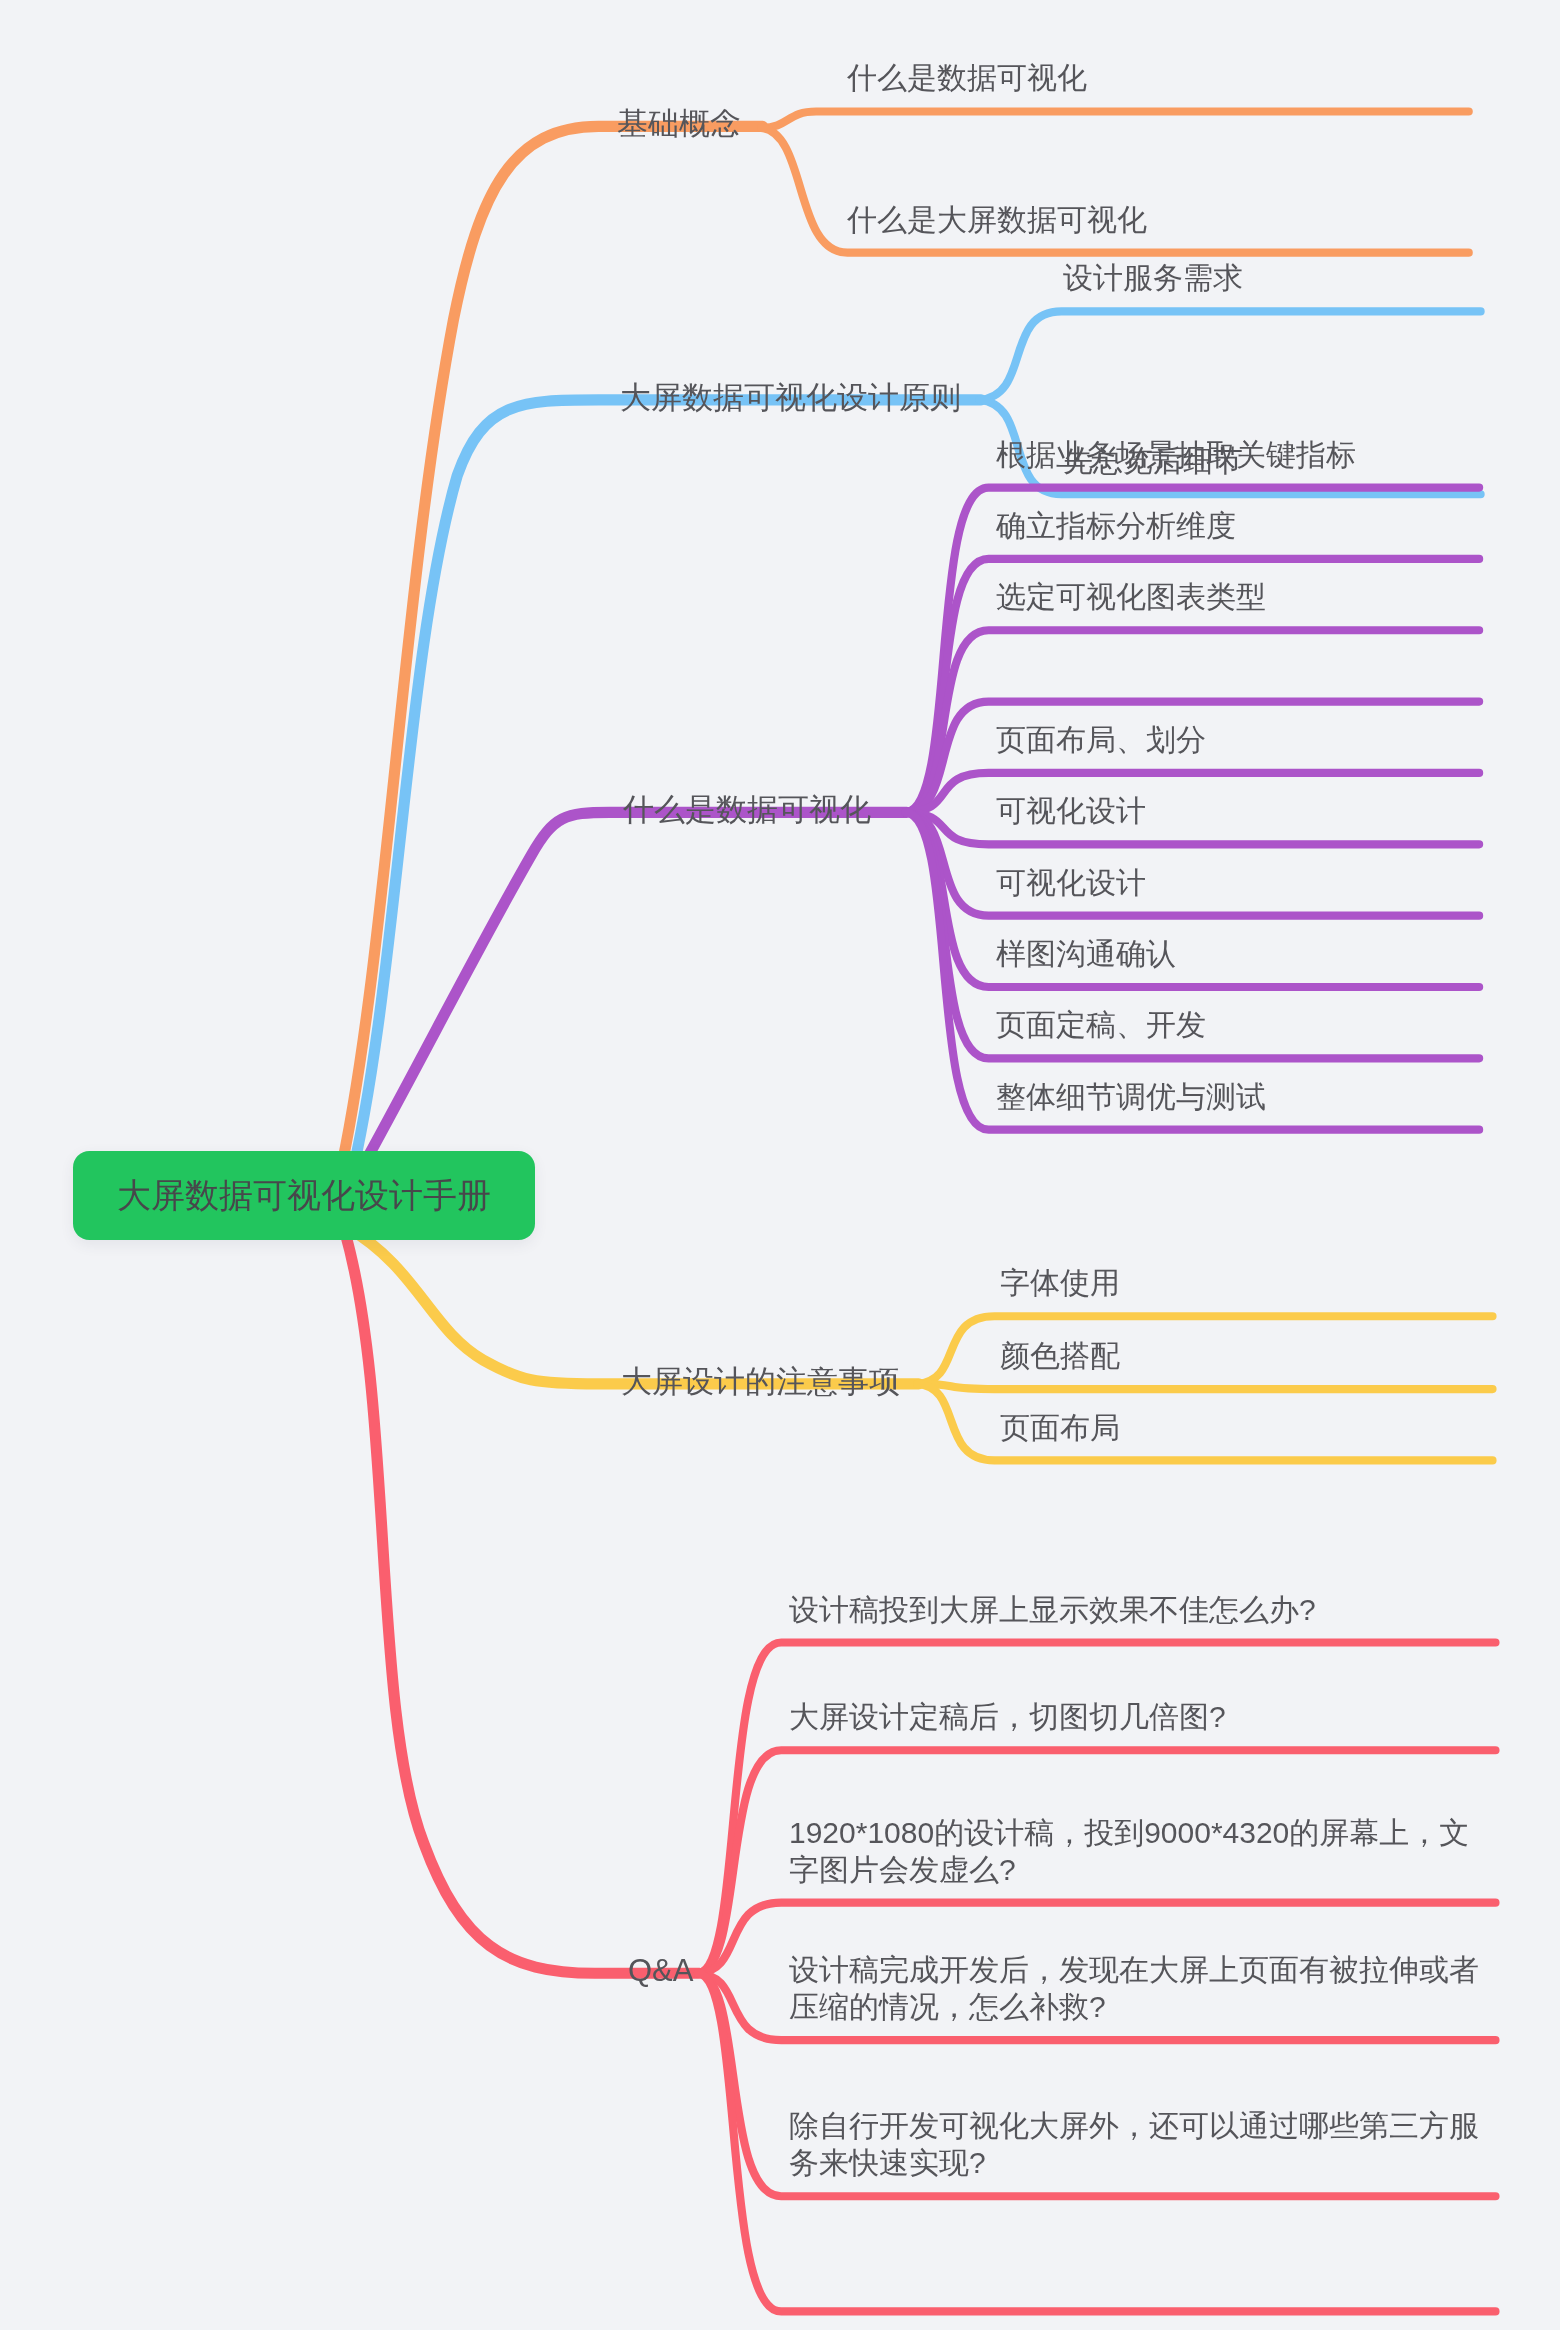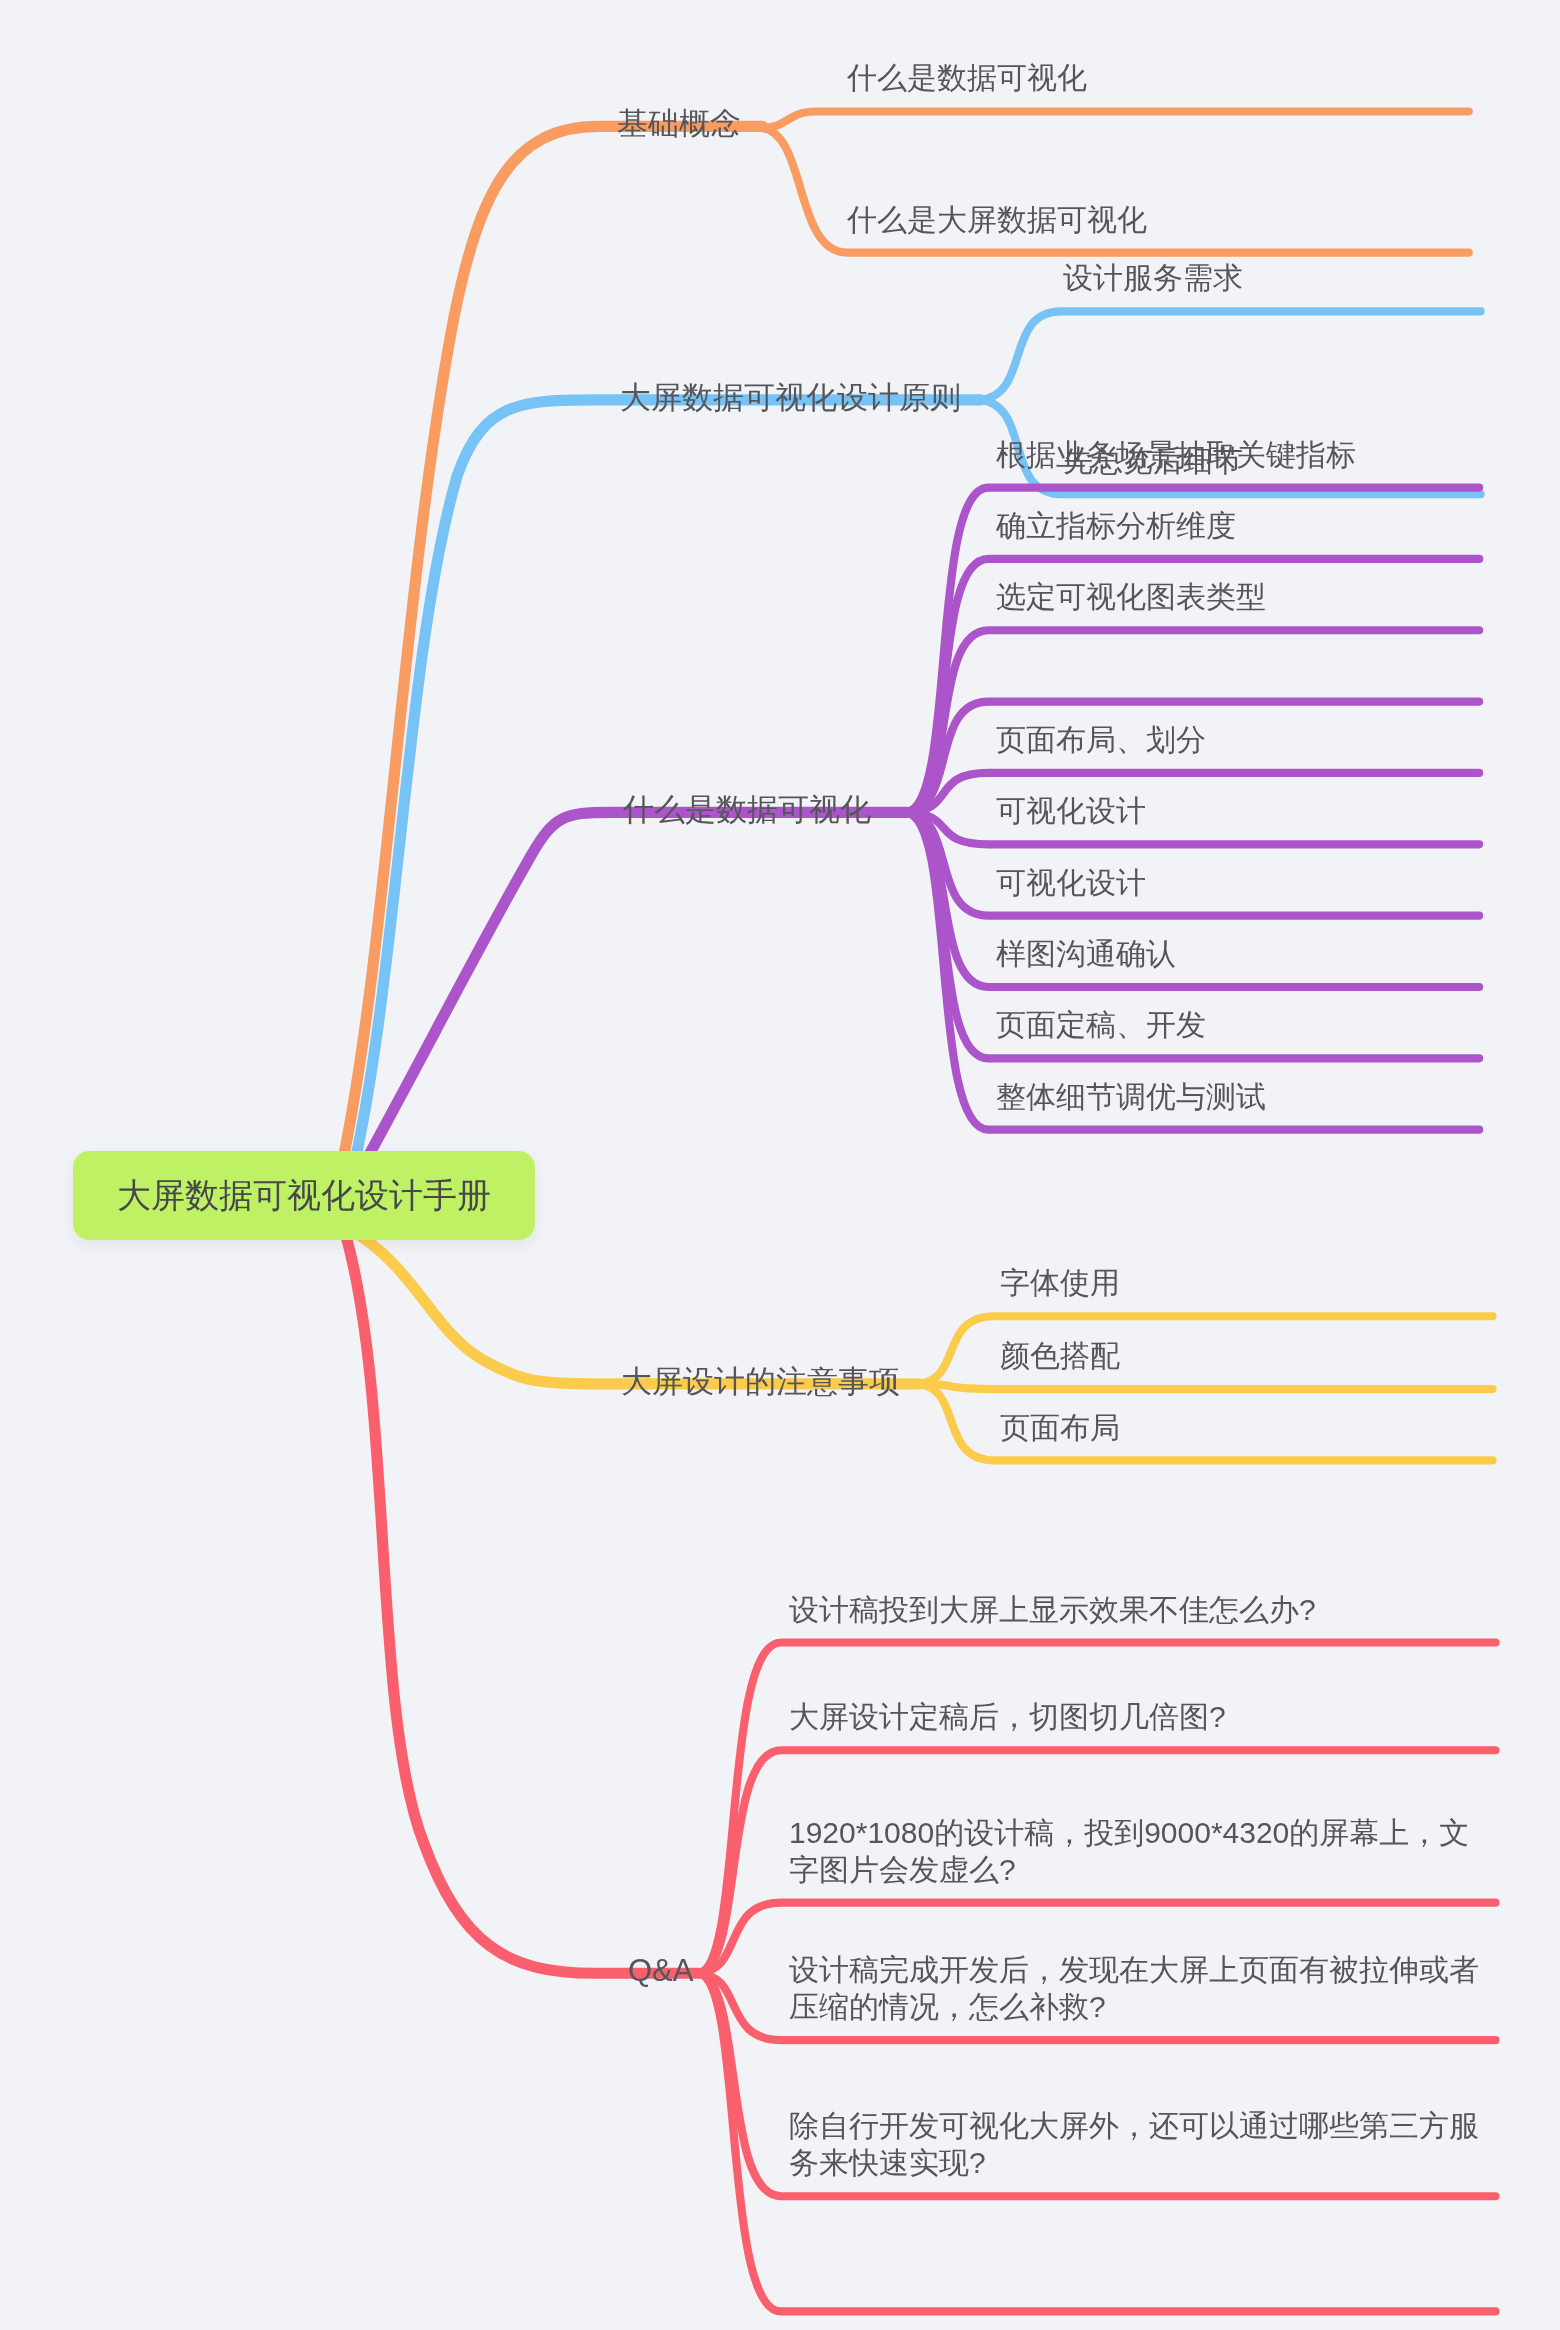--- a/index.html
+++ b/index.html
@@ -12,21 +12,21 @@
   svg.connectors{position:absolute;left:0;top:0;}
   .node{
     position:absolute;color:#55555A;white-space:nowrap;
     font-family:"Liberation Sans","DejaVu Sans",sans-serif;
   }
   .parent-label{font-size:31px;line-height:40px;margin-top:30px;}
   .child-label{font-size:30px;line-height:37px;}
   .wrap{white-space:normal;width:695px;}
   .root-node{
     position:absolute;left:73px;top:1151px;width:462px;height:89px;
-    background:#bef264;border-radius:16.4px;
+    background:#22c55e;border-radius:16.4px;
     box-shadow:0 4.5px 13.4px rgba(60,60,90,0.08);
     display:flex;align-items:center;justify-content:center;
     font-size:34px;color:#47474B;
   }
 </style>
 </head>
 <body style="background: rgb(242, 243, 246);">
 
 <div id="mindmap">
 

